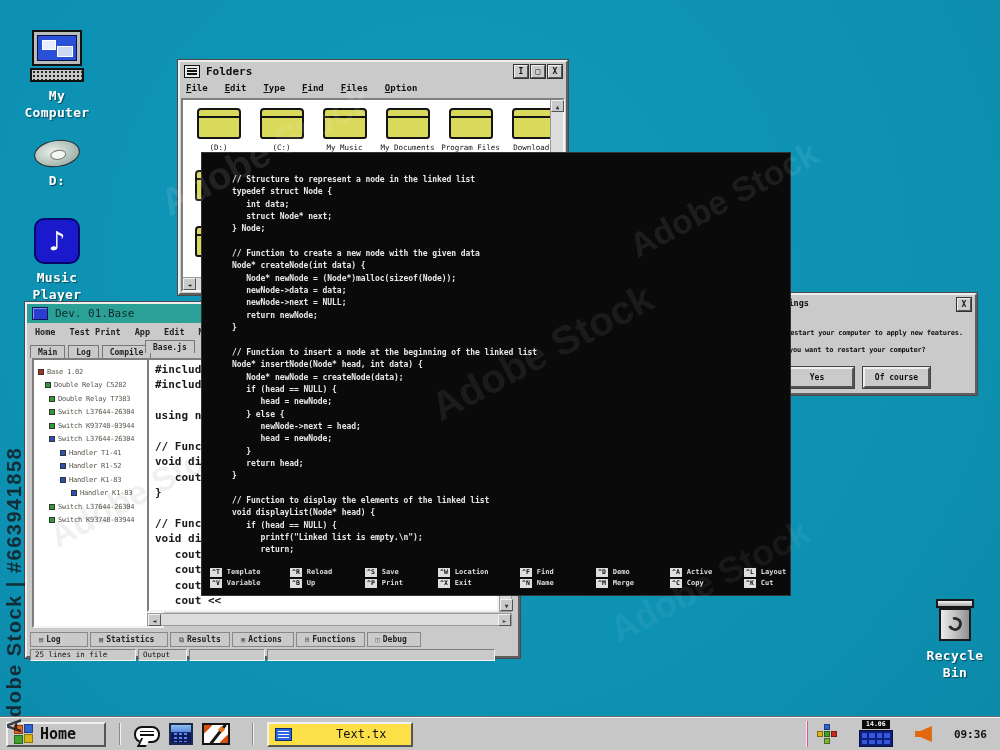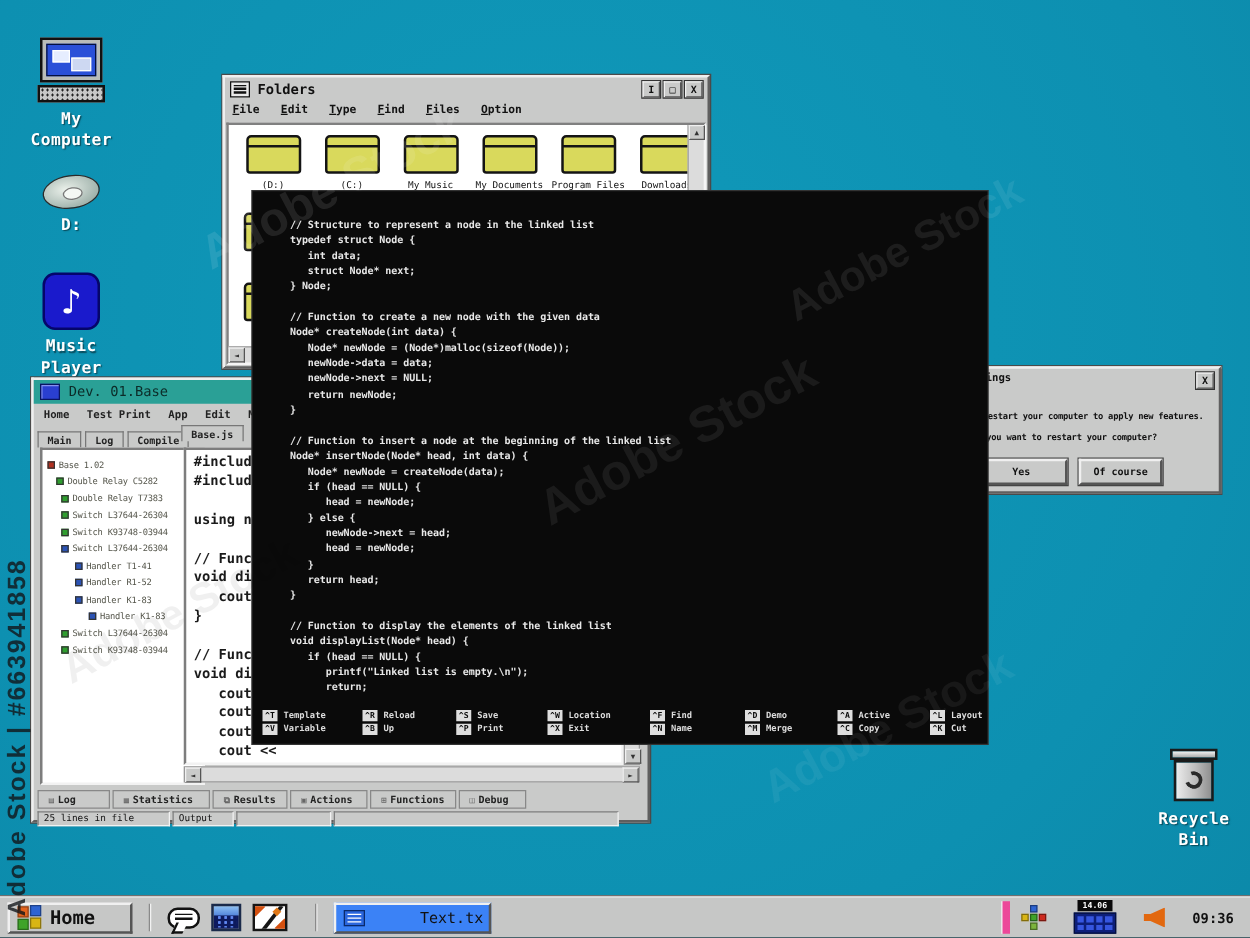--- a/index.html
+++ b/index.html
@@ -151,26 +151,26 @@
                  border-left:2px solid #111; border-bottom:2px solid #111; transform:skewX(-25deg); }
   .calc { width:24px; height:22px; border:2px solid #1a2a4a; position:relative;
           background:linear-gradient(180deg,#8ec0f2 0%,#5588dd 40%,#0d1a5e 42%,#0d1a5e 100%); }
   .calc::after { content:''; position:absolute; left:2px; right:2px; bottom:1px; height:10px;
                  background-image:radial-gradient(#5f86ef 1.2px, transparent 1.4px); background-size:5px 4px; }
   .paint { position:relative; width:28px; height:22px; background:#fff; border:2px solid #161616; overflow:hidden; }
   .paint::before { content:''; position:absolute; left:-5px; top:-5px; width:11px; height:11px; background:#d4500f; transform:rotate(45deg); }
   .paint::after  { content:''; position:absolute; right:-5px; bottom:-5px; width:11px; height:11px; background:#d4500f; transform:rotate(45deg); }
   .paint .brush { position:absolute; left:12px; top:-3px; width:3px; height:26px; background:#161616; transform:rotate(38deg); }
   .paint .tip { position:absolute; right:4px; top:2px; width:5px; height:5px; background:#e07818; transform:rotate(45deg); }
-  #task-btn { width:126px; background:#3b82f6;gap:44px; }
+  #task-btn { width:146px; background:#fde047;gap:44px; }
   .task-ic { width:17px; height:13px; background:#2a66dd; border:1px solid #0a2a6a; padding:2px; flex:none; }
   .task-ic i { display:block; height:1px; background:#fff; margin-bottom:2px; }
   .task-label { font-size:12px; color:#111; }
   .tray { margin-left:auto; margin-right:4px; height:26px; display:flex; align-items:center; gap:22px;
-          padding:0 9px; border-left:6px solid #ec4899; box-shadow:-1px 0 0 #f2f2f2; }
+          padding:0 9px; border-left:1px solid #ec4899; box-shadow:-1px 0 0 #f2f2f2; }
   .plus { position:relative; width:20px; height:20px; }
   .plus i { position:absolute; width:6px; height:6px; border:1px solid rgba(0,0,0,.4); }
   .plus .q1 { left:7px; top:0; background:#2e64d2; } .plus .q2 { left:0; top:7px; background:#d9b514; }
   .plus .q3 { left:7px; top:7px; background:#3fa32a; } .plus .q4 { left:14px; top:7px; background:#cc2a1e; }
   .plus .q5 { left:7px; top:14px; background:#7cb43c; }
   .cal { position:relative; width:34px; height:28px; }
   .cal-badge { position:absolute; left:3px; top:0; width:28px; height:9px; background:#0a0a0a; color:#fff;
                font-size:6.5px; font-weight:bold; text-align:center; line-height:9px; }
   .cal-body { position:absolute; left:0; top:10px; width:34px; height:17px; background:#0d1f7a;
               border:1px solid #05103d; display:grid; grid-template-columns:repeat(4,1fr); gap:2px; padding:2px; }

